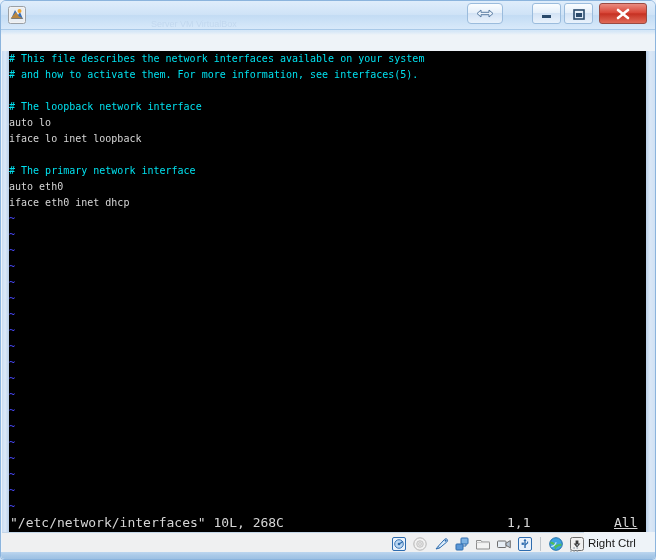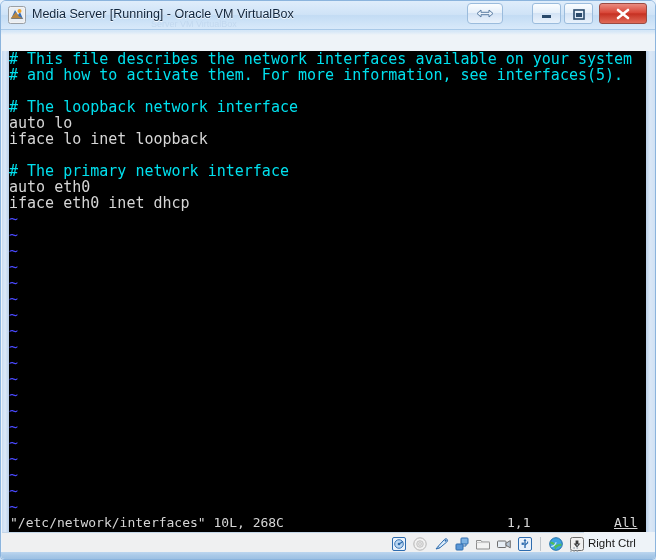--- a/index.html
+++ b/index.html
@@ -89,21 +89,21 @@
     position:absolute;right:0;top:0;width:10px;height:481px;
     background:linear-gradient(90deg,#b9cfe8 0%,#dbe8f7 40%,#cfe0f3 100%);
   }
   .screen{
     position:absolute;left:7px;top:0;width:637px;height:481px;
     background:#000;overflow:hidden;
   }
   .term{
     position:absolute;left:0;top:0;
     font-family:"DejaVu Sans Mono","Liberation Mono",monospace;
-    font-size:15px;line-height:16px;
+    font-size:10px;line-height:16px;
     letter-spacing:0px;
     white-space:pre;
   }
   .row{height:16px;white-space:pre;}
   .c-comment{color:#00e0ee;}
   .c-text{color:#d6d6d6;text-align:center;}
   .c-tilde{color:#4949ff;}
   .statusline{
     position:absolute;left:0;bottom:0;width:637px;height:18px;
     color:#d6d6d6;
@@ -149,21 +149,20 @@
       <span class="title-icon">
         <svg width="18" height="18" viewBox="0 0 18 18">
           <rect x="0.5" y="0.5" width="17" height="17" rx="2" fill="#f2f2f2" stroke="#9aa0a6"></rect>
           <rect x="2" y="2" width="14" height="14" fill="#e9eef3"></rect>
           <path d="M3 13 L7 4 L10 9 L12 6 L15 13 Z" fill="#3b6fb5"></path>
           <circle cx="11.5" cy="5" r="2" fill="#f0a32a"></circle>
           <path d="M2.5 12.5 L8 6 L11 10.5 L15.5 12.5 Z" fill="#cf8b2c" opacity="0.85"></path>
         </svg>
       </span>
       <span class="title-ghost">Server VM VirtualBox</span>
-      <span class="title-text">Media Server [Running] - Oracle VM VirtualBox</span>
 
       <div class="tb-btn resize">
         <svg width="24" height="19" viewBox="0 0 24 19">
           <path d="M4 9.5 L8 6 L8 8.3 L16 8.3 L16 6 L20 9.5 L16 13 L16 10.7 L8 10.7 L8 13 Z" fill="#e9f1fa" stroke="#5b7da3" stroke-width="1" stroke-linejoin="round"></path>
         </svg>
       </div>
       <div class="btn-sep"></div>
       <div class="tb-btn min">
         <svg width="27" height="19" viewBox="0 0 27 19">
           <rect x="9" y="11" width="9" height="3" fill="#2a4a6b"></rect>

